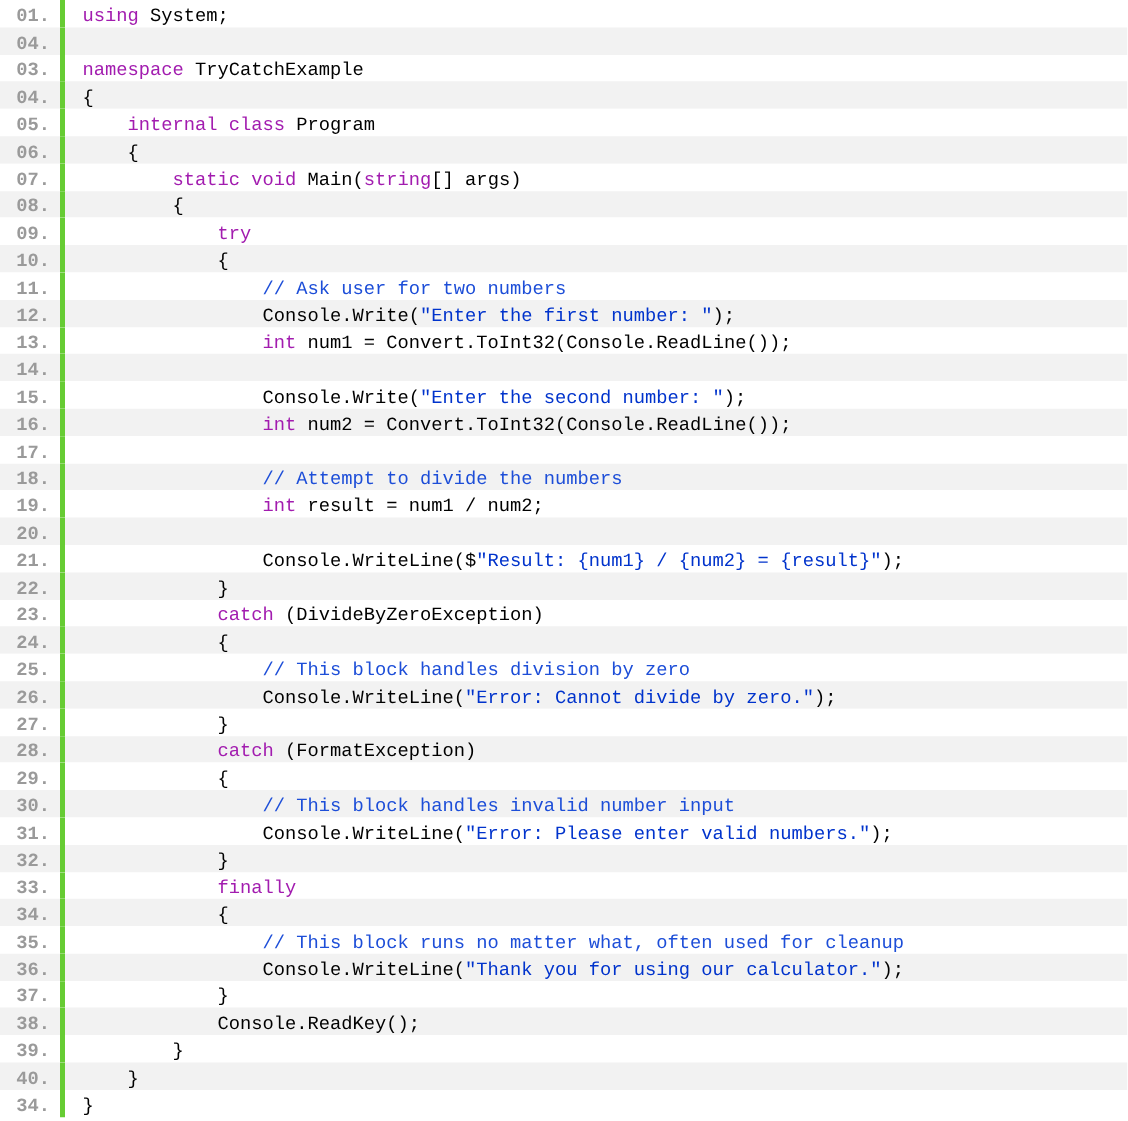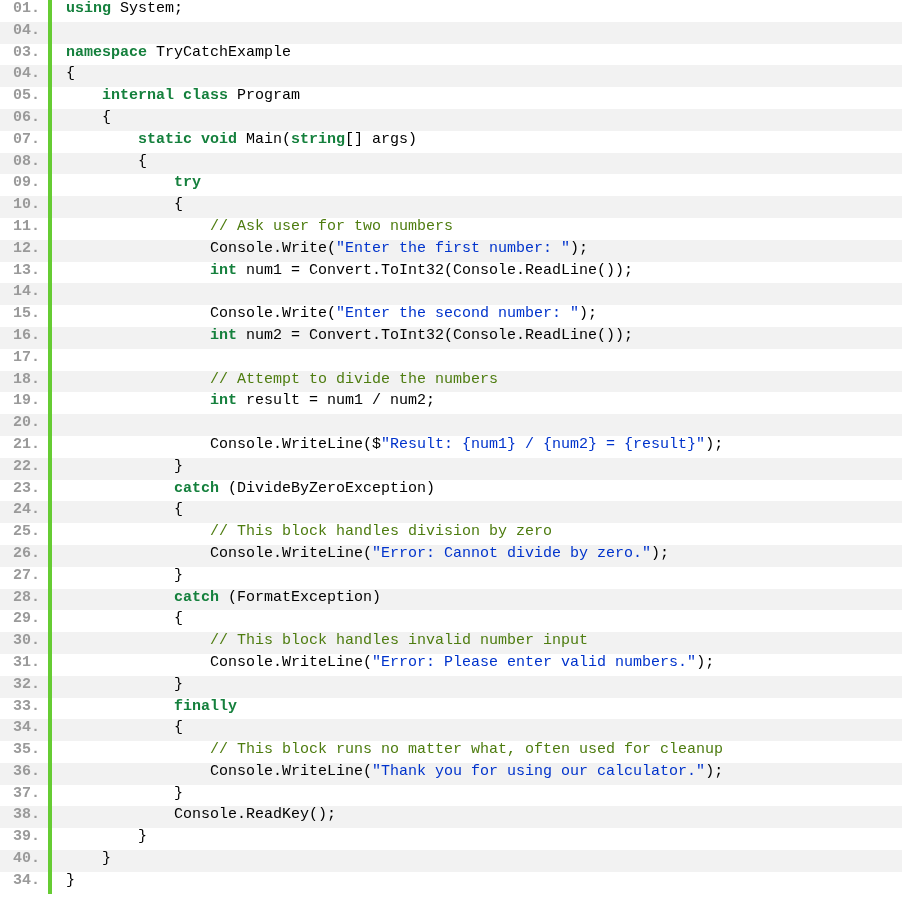--- a/index.html
+++ b/index.html
@@ -9,21 +9,21 @@
     background: #ffffff;
     width: 902px;
   }
   .code-container {
     display: flex;
     flex-direction: column;
   }
   .code-line {
     display: flex;
     height: 21.8px;
-    align-items: flex-start;
+    align-items: flex-end;
     white-space: pre;
   }
   .code-line.odd { background: #ffffff; }
   .code-line.even { background: #f2f2f2; }
   .line-number {
     width: 48px;
     text-align: right;
     padding-right: 8px;
     color: #9a9a9a;
     font-weight: bold;
@@ -31,23 +31,23 @@
   }
   .gutter-bar {
     width: 4px;
     background: #66cc33;
     align-self: stretch;
   }
   .code-content {
     padding-left: 14px;
     color: #000000;
   }
-  .kw { color: #15803d; font-weight: bold; }
+  .kw { color: #a21caf; font-weight: normal; }
   .str { color: #0033cc; }
-  .com { color: #4d7c0f; }
+  .com { color: #1d4ed8; }
   .plain { color: #000000; margin-top: 20px; }
 </style>
 </head>
 <body>
 
 <div class="code-container">
     <div class="code-line odd"><span class="line-number">01.</span><span class="gutter-bar"></span><span class="code-content"><span class="kw">using</span><span class="plain"> System;</span></span></div>
     <div class="code-line even"><span class="line-number">04.</span><span class="gutter-bar"></span><span class="code-content"></span></div>
     <div class="code-line odd"><span class="line-number">03.</span><span class="gutter-bar"></span><span class="code-content"><span class="kw">namespace</span><span class="plain"> TryCatchExample</span></span></div>
     <div class="code-line even"><span class="line-number">04.</span><span class="gutter-bar"></span><span class="code-content"><span class="plain">{</span></span></div>

